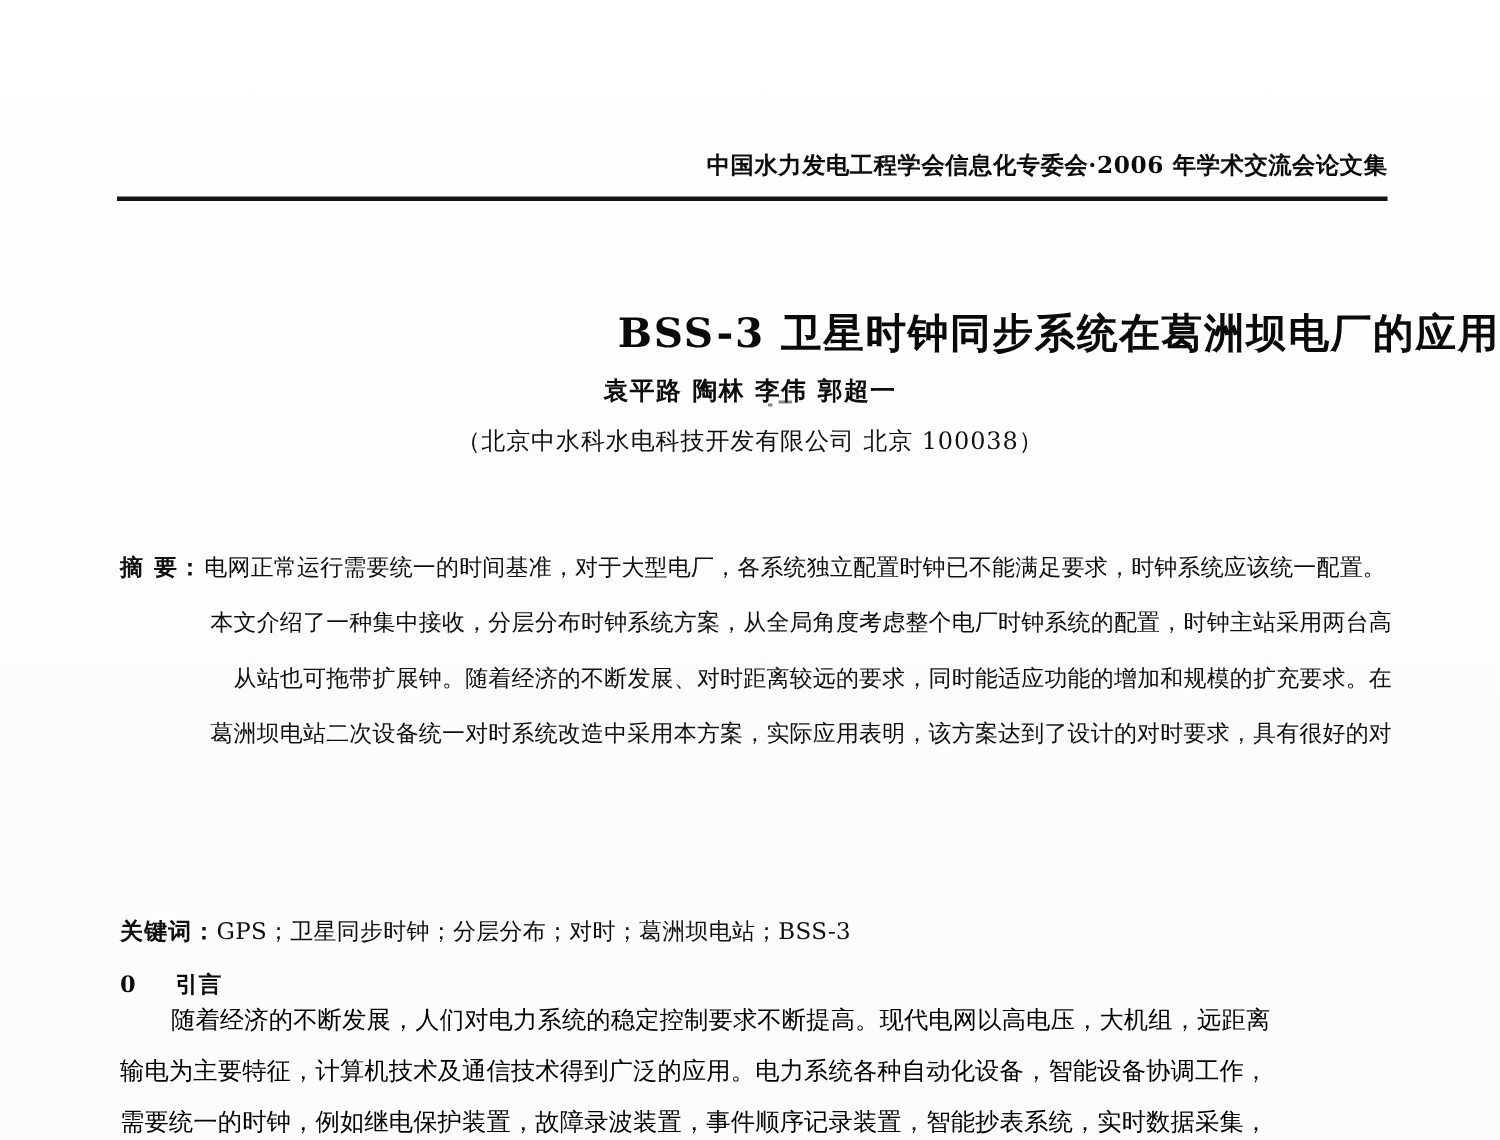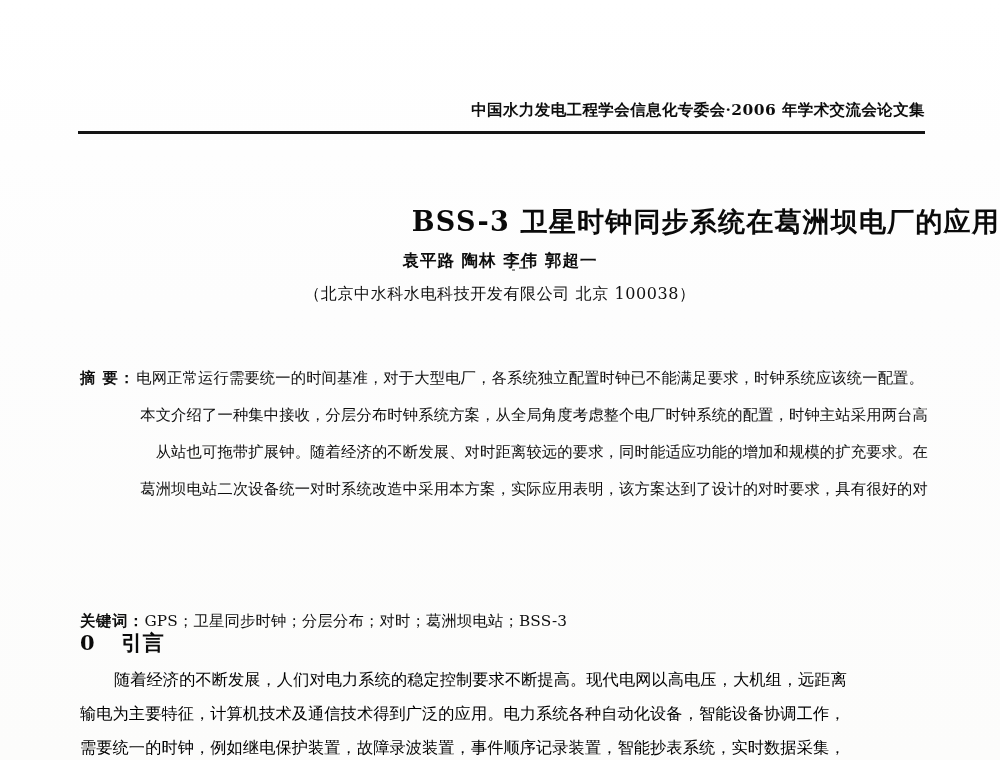--- a/index.html
+++ b/index.html
@@ -148,22 +148,22 @@
     color: #0f0f0f;
     white-space: nowrap;
     margin-top: 44px;
   }
   .kw-label { font-weight: 700; letter-spacing: .8px; }
 
   
   .section-head {
     position: absolute;
     left: 80px;
-    top: 612px;
-    font-size: 21px;
+    top: 635px;
+    font-size: 15px;
     font-weight: 700;
     letter-spacing: .5px;
     color: #0a0a0a;
   }
   .section-head .num { margin-right: 26px; }
 
   
   .body-text {
     position: absolute;
     left: 80px;

